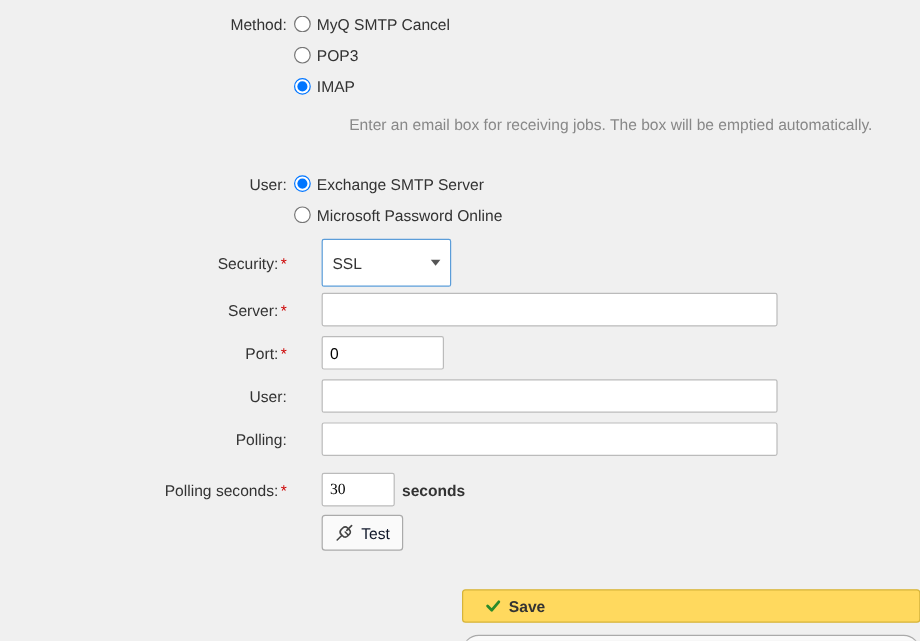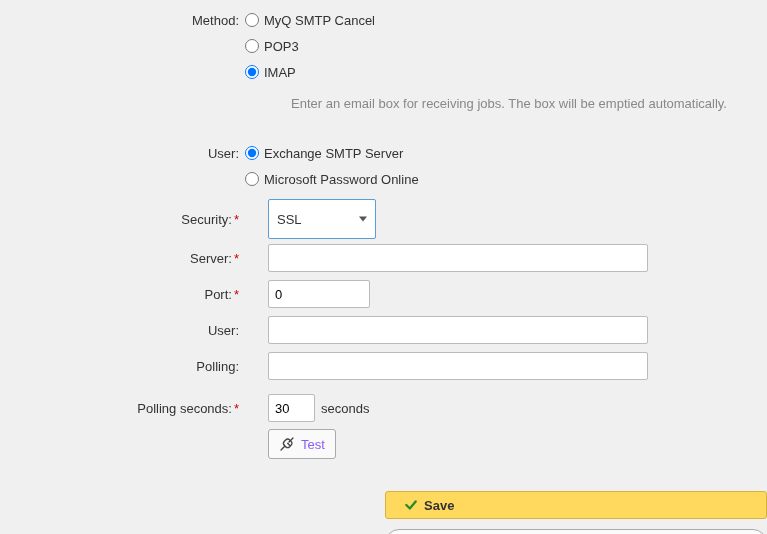--- a/index.html
+++ b/index.html
@@ -55,21 +55,21 @@
     .textinput {
       height: 28px;
       border: 1px solid #bbb;
       border-radius: 2px;
       padding: 0 6px;
       font-size: 13px;
       background: #fff;
     }
     .w-long { width: 380px; }
     .w-num { width: 102px; }
-    .w-small { width: 47px; }
+    .w-small { width: 61px; font-family: Liberation Serif, serif; }
     .select {
       height: 40px;
       width: 108px;
       border: 1px solid #5b9dd9;
       border-radius: 2px;
       background: #fff;
       padding: 0 24px 0 8px;
       font-size: 13px;
       display: flex;
       align-items: center;
@@ -78,33 +78,33 @@
     .select .caret {
       position: absolute;
       right: 8px;
       top: 50%;
       transform: translateY(-50%);
       width: 0; height: 0;
       border-left: 4px solid transparent;
       border-right: 4px solid transparent;
       border-top: 5px solid #555;
     }
-    .seconds { color: #333; }
+    .seconds { color: #333; font-weight: bold; }
     .btn {
       display: inline-flex;
       align-items: center;
       gap: 6px;
       height: 28px;
       padding: 0 12px;
       border: 1px solid #aaa;
       border-radius: 3px;
       background: #fafafa;
       cursor: pointer;
       font-size: 13px;
-      color: #8b5cf6;
+      color: #0f172a;
     }
     .btn-test {
       height: 30px;
       padding: 0 10px;
     }
     .btn-save {
       background: #ffd95e;
       border-color: #d6b439;
       font-weight: bold;
       color: #333;

